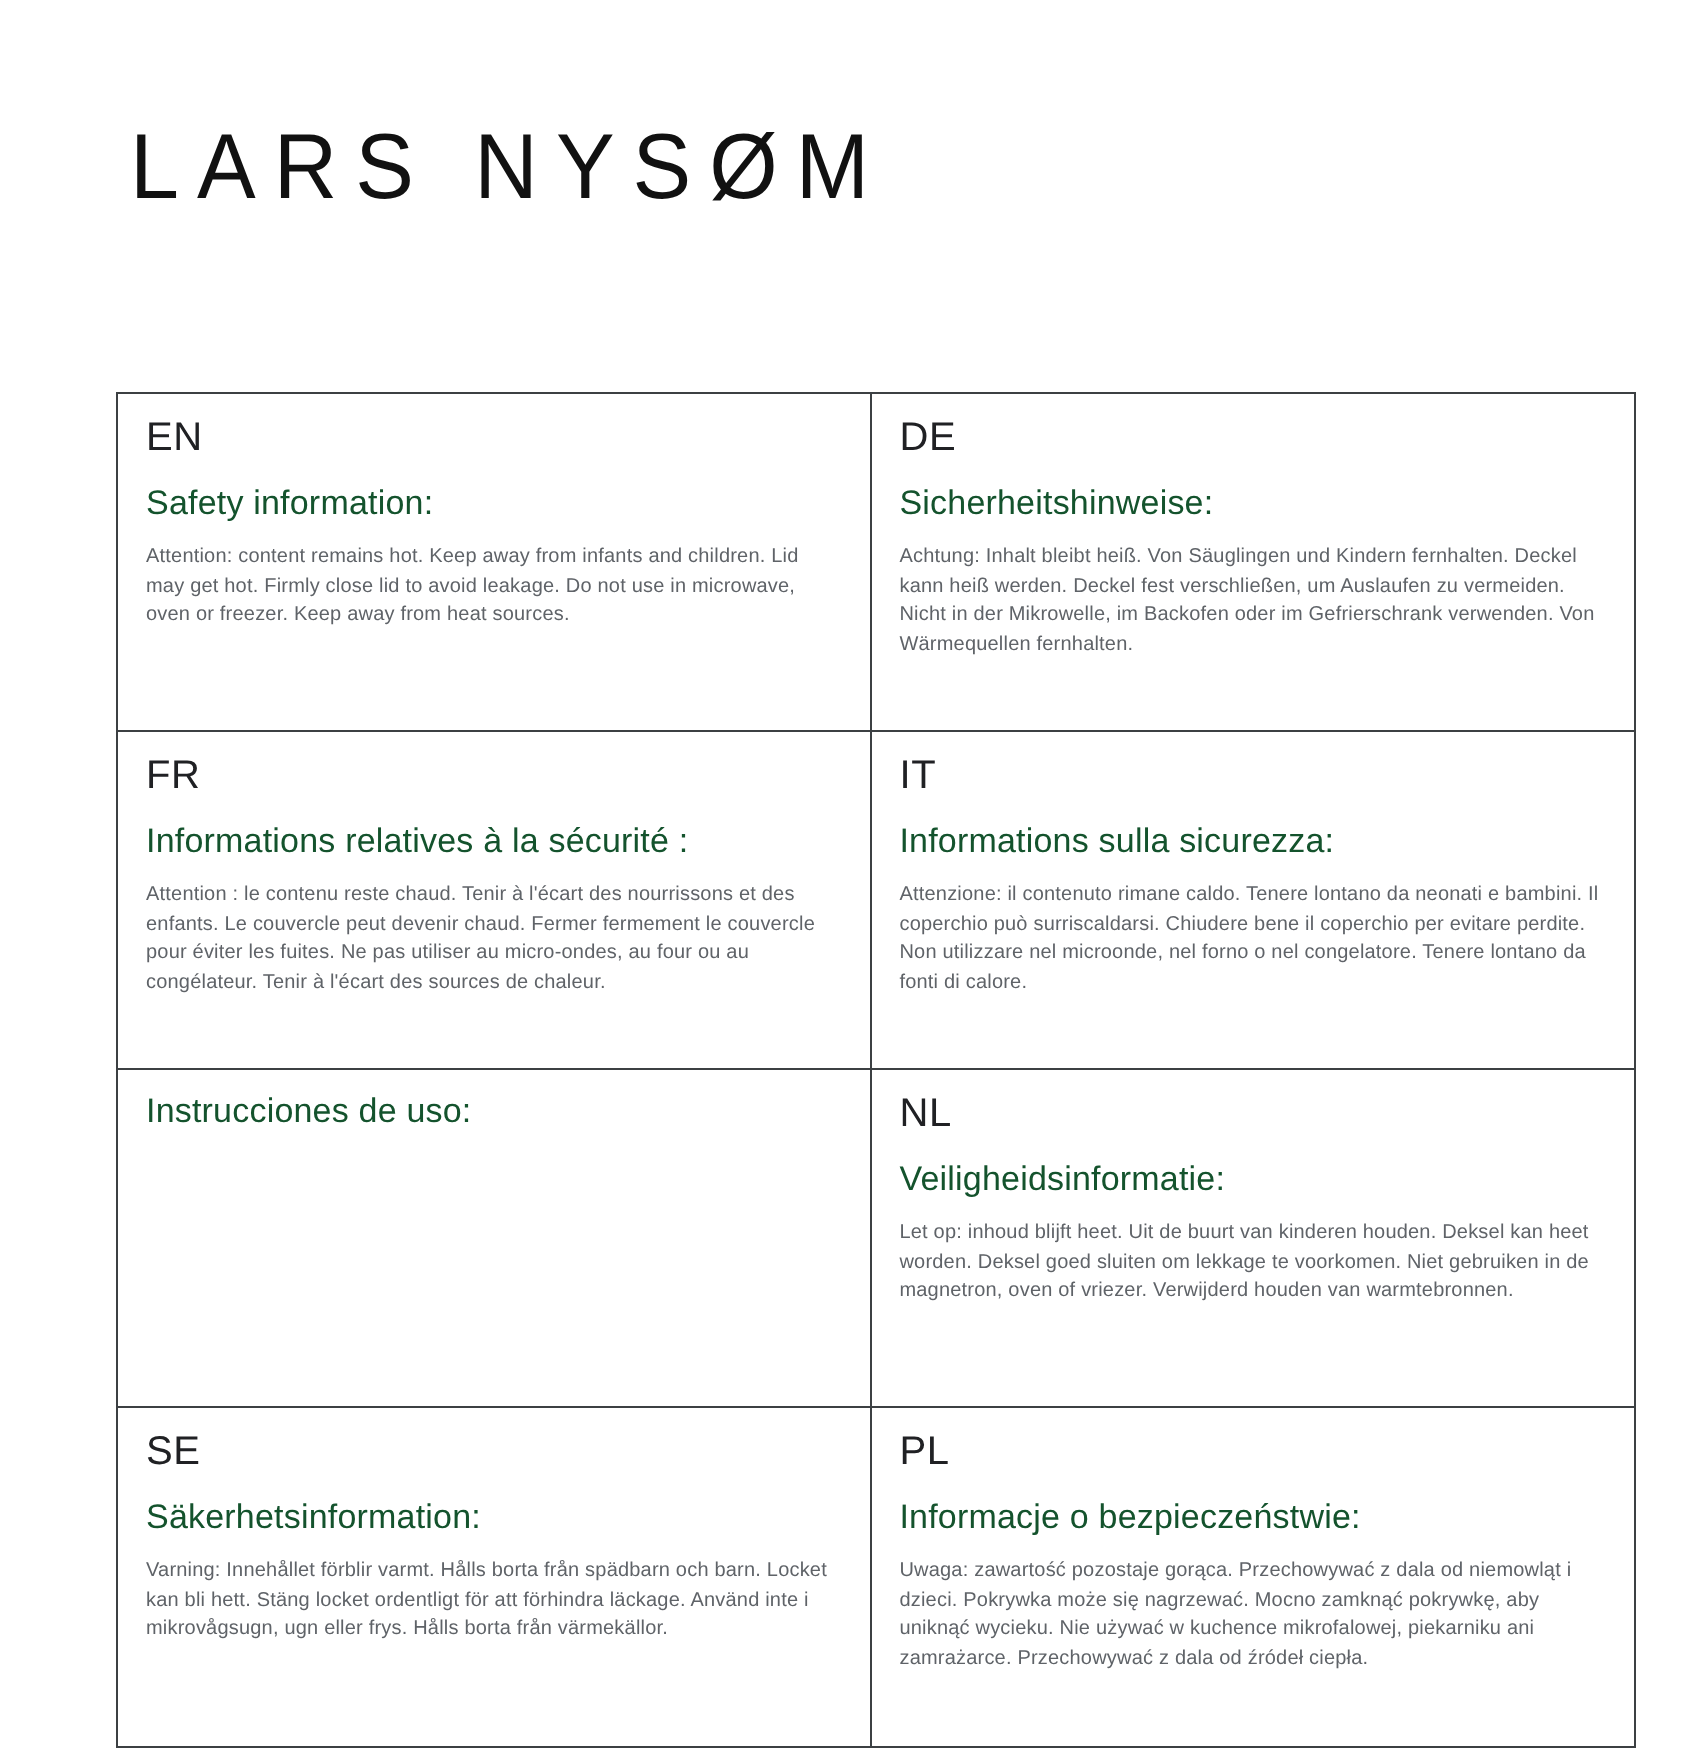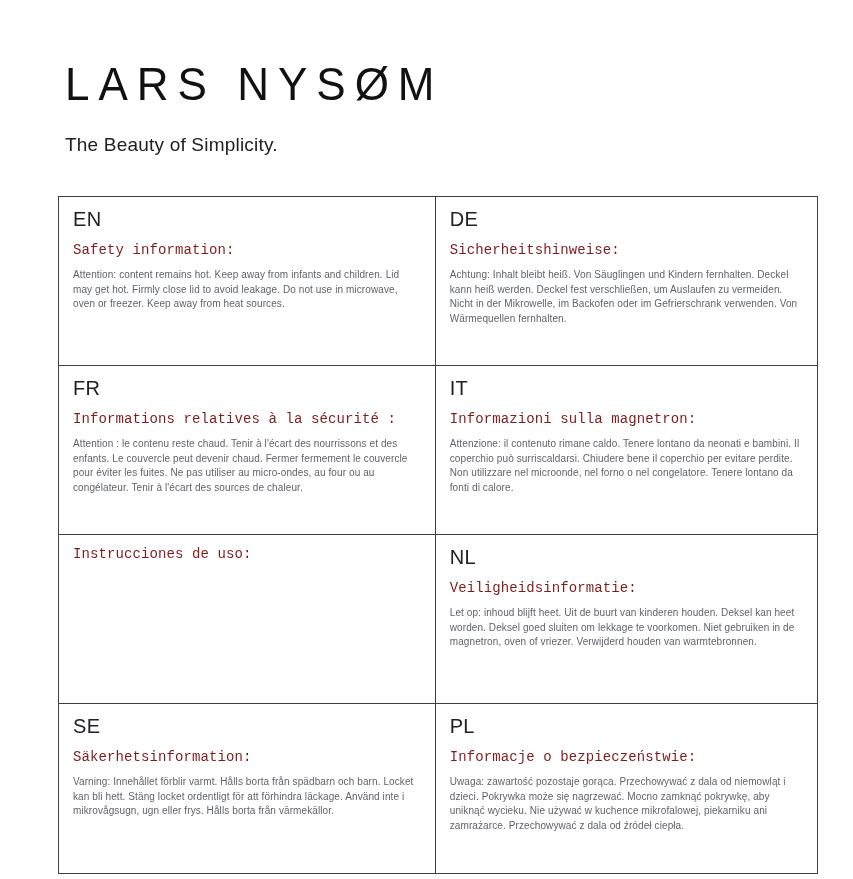--- a/index.html
+++ b/index.html
@@ -46,42 +46,40 @@
   .cell:nth-child(odd) { border-right: 1px solid #3c4043; }
   .cell:nth-last-child(-n+2) { border-bottom: none; }
 
   .lang-code {
     font-size: 20px;
     color: #202124;
     letter-spacing: 0.3px;
     margin-bottom: 11px;
   }
   .cell-heading {
-    font-size: 14px;
+    font-size: 17px;
     font-weight: 400;
-    color: #7f1d1d;
+    color: #14532d;
     letter-spacing: 0.1px;
     margin-bottom: 10px;
-    font-family: Liberation Mono, monospace;
   }
   .cell-body {
     font-size: 10px;
     line-height: 1.45;
     color: #5f6368;
     letter-spacing: 0.1px;
   }
 </style>
 </head>
 <body>
 
 <div class="page">
 
   <div class="brand">
     <div class="brand-logo">LARS NYSØM</div>
-    <div class="brand-tagline">The Beauty of Simplicity.</div>
   </div>
 
   <div class="safety-table">
 
     <div class="cell">
       <div class="lang-code">EN</div>
       <div class="cell-heading">Safety information:</div>
       <p class="cell-body">Attention: content remains hot. Keep away from infants and children. Lid may get hot. Firmly close lid to avoid leakage. Do not use in microwave, oven or freezer. Keep away from heat sources.</p>
     </div>
 
@@ -92,21 +90,21 @@
     </div>
 
     <div class="cell">
       <div class="lang-code">FR</div>
       <div class="cell-heading">Informations relatives à la sécurité :</div>
       <p class="cell-body">Attention : le contenu reste chaud. Tenir à l'écart des nourrissons et des enfants. Le couvercle peut devenir chaud. Fermer fermement le couvercle pour éviter les fuites. Ne pas utiliser au micro-ondes, au four ou au congélateur. Tenir à l'écart des sources de chaleur.</p>
     </div>
 
     <div class="cell">
       <div class="lang-code">IT</div>
-      <div class="cell-heading">Informazioni sulla magnetron:</div>
+      <div class="cell-heading">Informations sulla sicurezza:</div>
       <p class="cell-body">Attenzione: il contenuto rimane caldo. Tenere lontano da neonati e bambini. Il coperchio può surriscaldarsi. Chiudere bene il coperchio per evitare perdite. Non utilizzare nel microonde, nel forno o nel congelatore. Tenere lontano da fonti di calore.</p>
     </div>
 
     <div class="cell">
       <div class="cell-heading">Instrucciones de uso:</div>
     </div>
 
     <div class="cell">
       <div class="lang-code">NL</div>
       <div class="cell-heading">Veiligheidsinformatie:</div>

